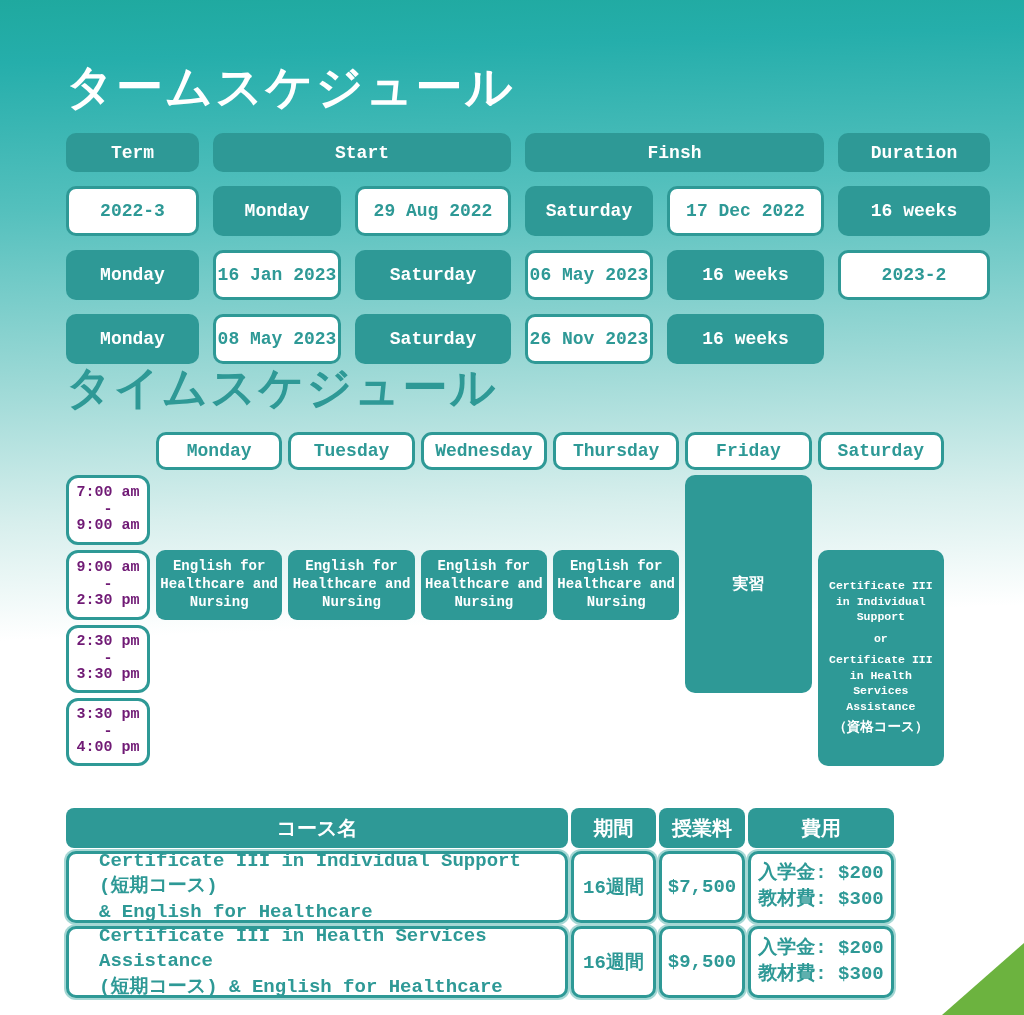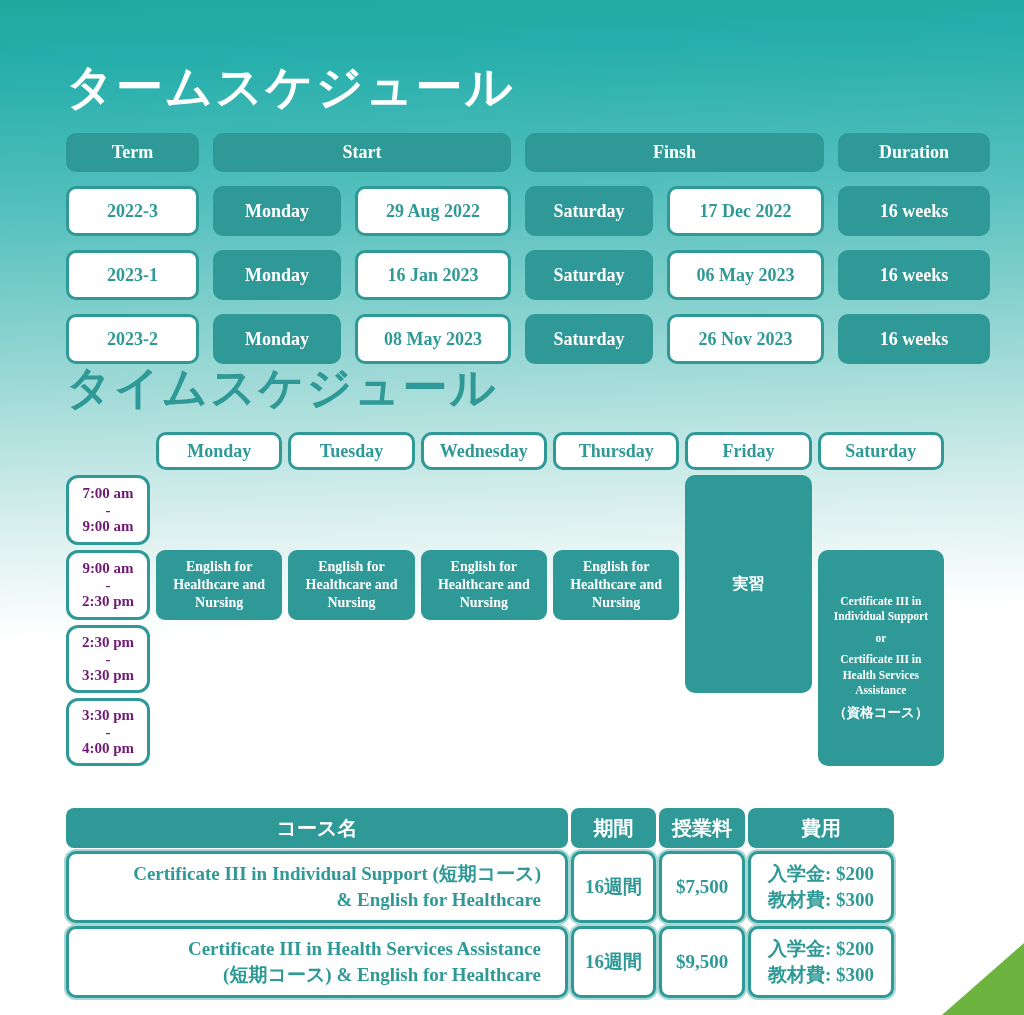--- a/index.html
+++ b/index.html
@@ -1,21 +1,21 @@
 <!DOCTYPE html>
 <html><head>
 <meta charset="utf-8">
 <style>
   html,body{margin:0;padding:0;}
   .page{
     position:relative;
     width:1024px;height:1015px;
     overflow:hidden;
     background:linear-gradient(178deg,#1FA99F 0%,#25AEAB 6%,#54C0BD 20%,#9AD8D5 36%,#D8EFED 50%,#FFFFFF 61%,#FFFFFF 100%);
-    font-family:Liberation Serif, serif;
+    font-family:Liberation Mono, monospace;
     -webkit-font-smoothing:antialiased;
   }
   .title1{
     position:absolute;left:66px;top:56px;
     font-size:47px;font-weight:bold;color:#ffffff;letter-spacing:2px;
     margin:0;white-space:nowrap;
   }
   .title2{
     position:absolute;left:66px;top:358px;
     font-size:45px;font-weight:bold;color:#2E9996;letter-spacing:2px;
@@ -87,21 +87,21 @@
     grid-template-columns:502px 85px 86px 146px;
     grid-template-rows:40px 72px 72px;
     gap:3px;
   }
   .course-table .hdr{font-size:20px;border-radius:8px;}
   .course-cell{
     background:#ffffff;color:#2E9996;border:3px solid #2E9996;border-radius:10px;
     box-shadow:0 0 0 2px #A5D7D4;
     font-weight:bold;display:flex;flex-direction:column;justify-content:center;
   }
-  .course-name{align-items:flex-end;text-align:left;padding:0 24px;font-size:19px;line-height:1.35;}
+  .course-name{align-items:flex-start;text-align:left;padding:0 30px;font-size:19px;line-height:1.35;}
   .course-mid{align-items:center;text-align:center;font-size:19px;}
   .course-fees{align-items:center;text-align:center;font-size:19px;line-height:1.35;}
   
   .corner-triangle{
     position:absolute;right:0;bottom:0;width:82px;height:72px;
     background:#6CB33F;
     clip-path:polygon(100% 0,100% 100%,0 100%);
   }
 </style>
 </head>
@@ -117,21 +117,20 @@
     <div class="cell cell-teal hdr hdr-finish">Finsh</div>
     <div class="cell cell-teal hdr">Duration</div>
 
     <div class="cell cell-white">2022-3</div>
     <div class="cell cell-teal">Monday</div>
     <div class="cell cell-white">29 Aug 2022</div>
     <div class="cell cell-teal">Saturday</div>
     <div class="cell cell-white">17 Dec 2022</div>
     <div class="cell cell-teal">16 weeks</div>
 
-    <div class="cell cell-white">2023-1</div>
     <div class="cell cell-teal">Monday</div>
     <div class="cell cell-white">16 Jan 2023</div>
     <div class="cell cell-teal">Saturday</div>
     <div class="cell cell-white">06 May 2023</div>
     <div class="cell cell-teal">16 weeks</div>
 
     <div class="cell cell-white">2023-2</div>
     <div class="cell cell-teal">Monday</div>
     <div class="cell cell-white">08 May 2023</div>
     <div class="cell cell-teal">Saturday</div>

